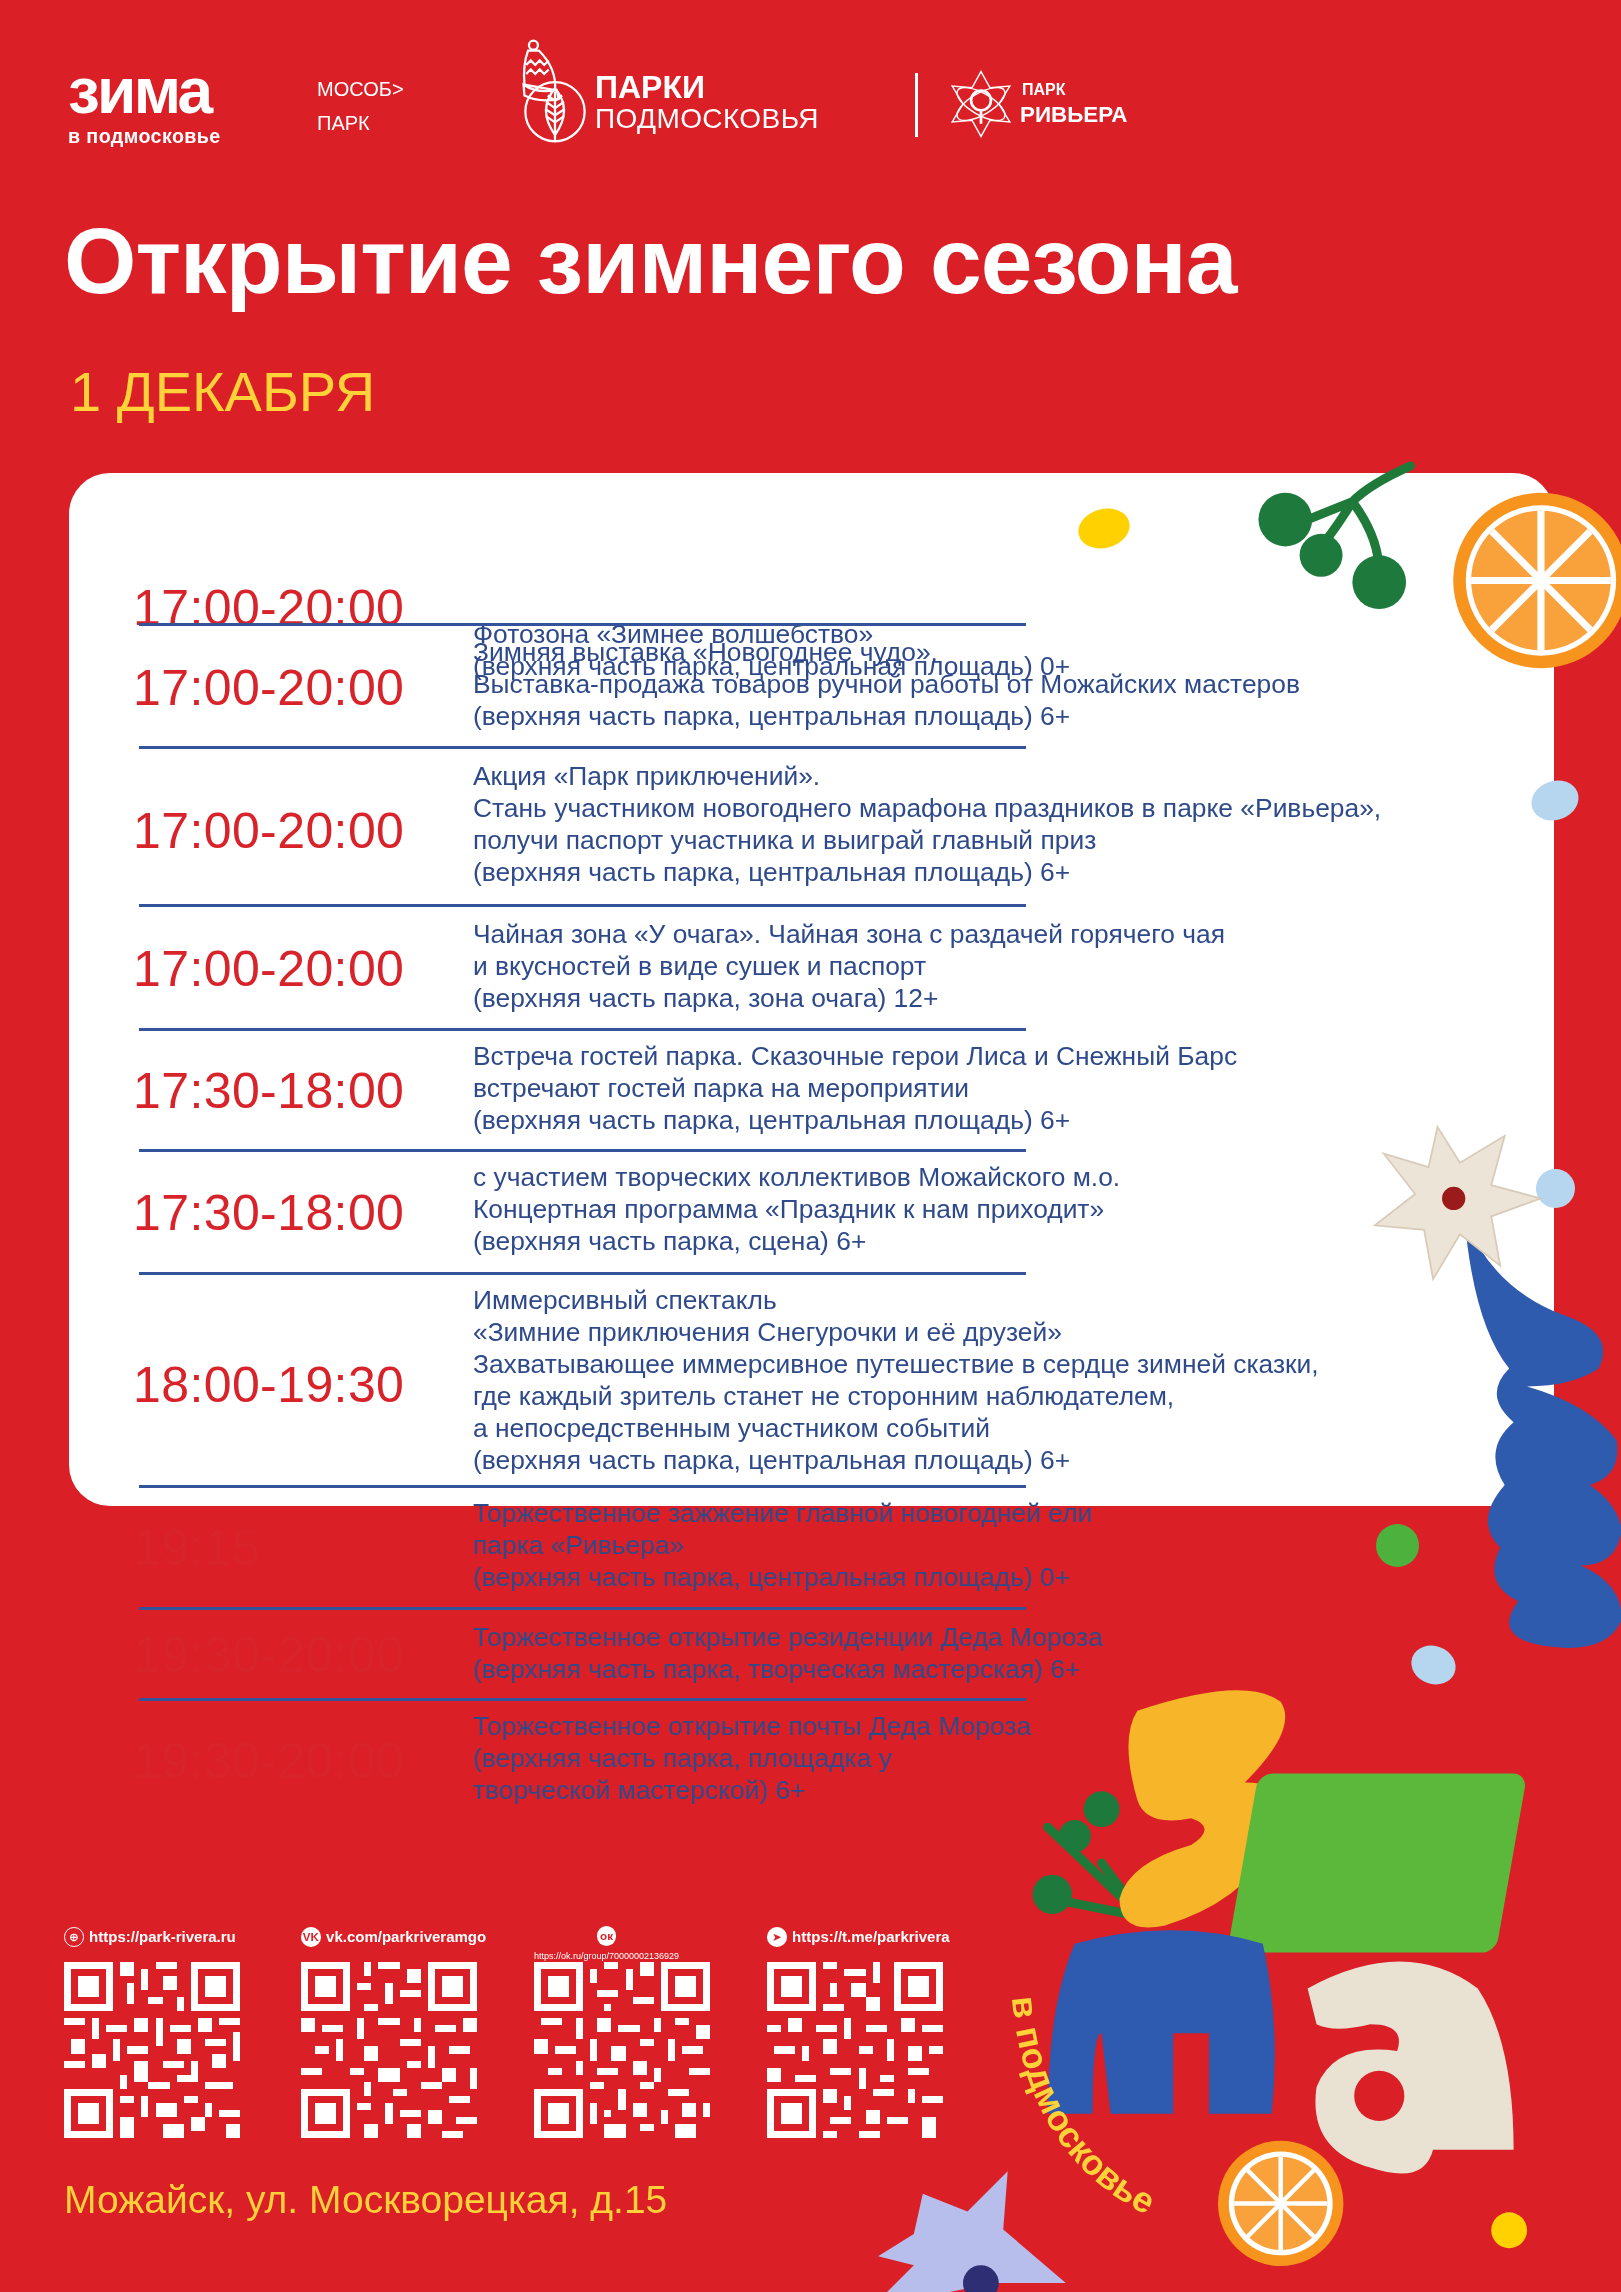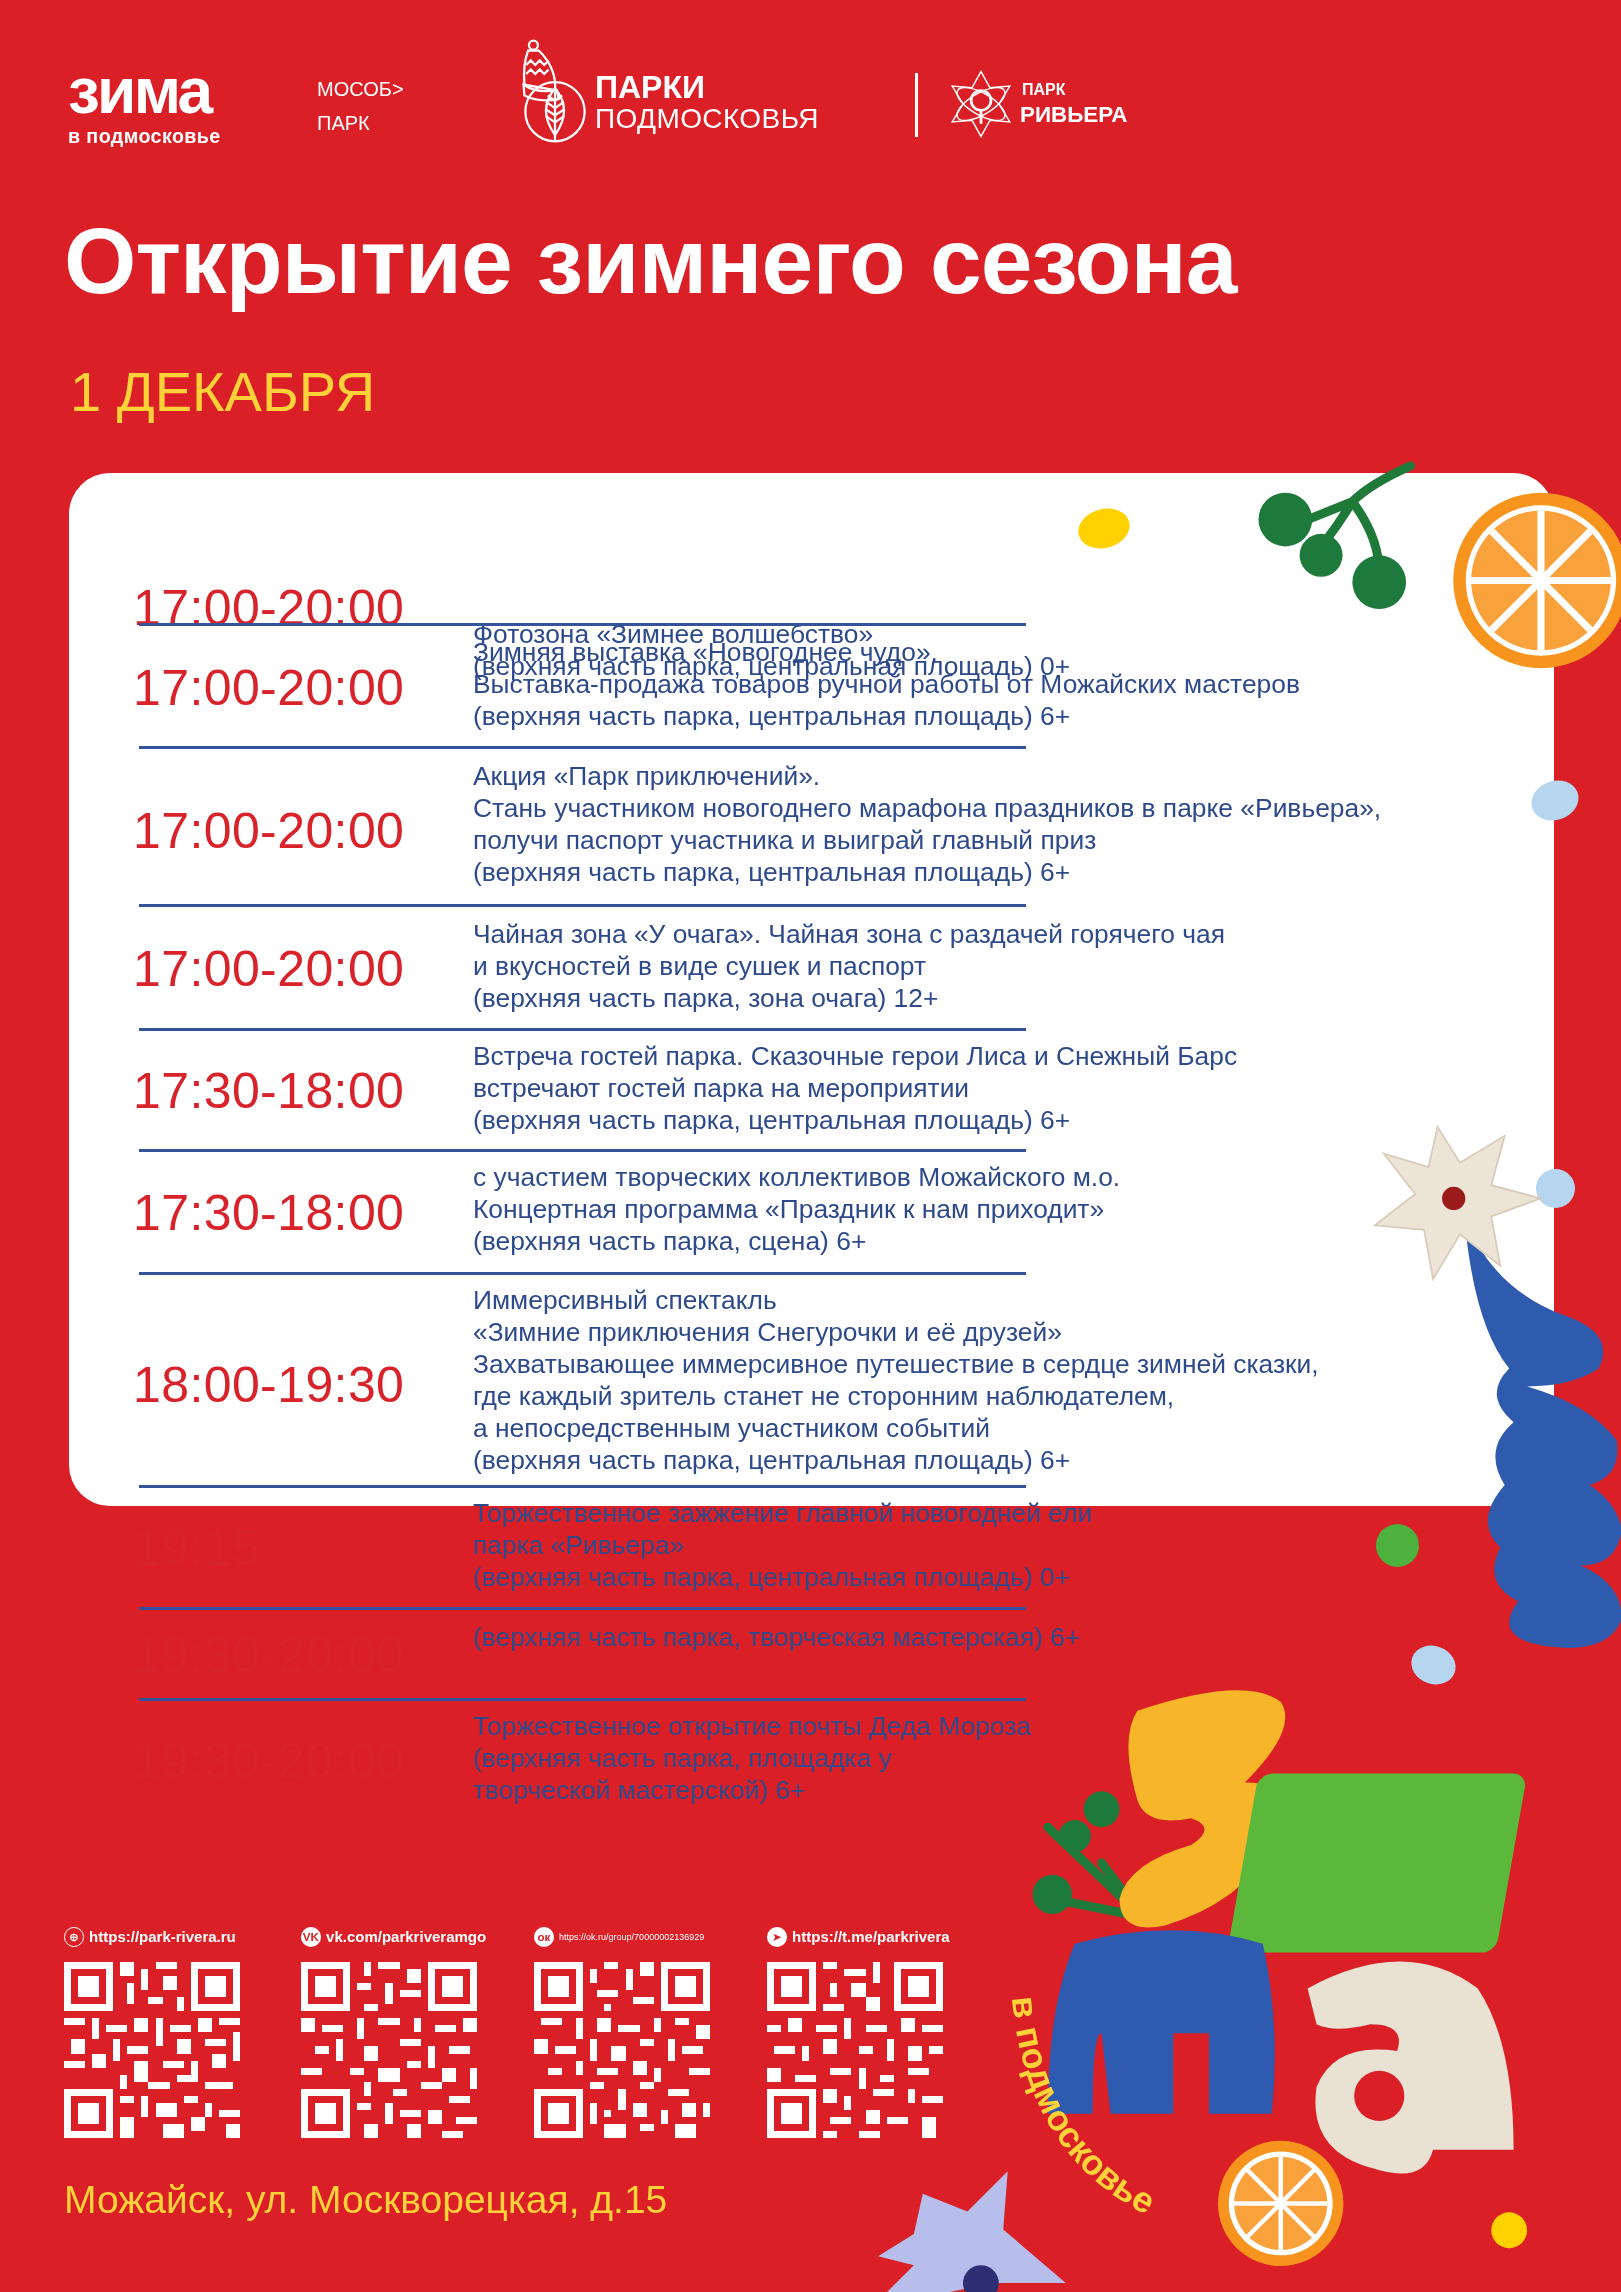--- a/index.html
+++ b/index.html
@@ -47,21 +47,21 @@
   .event .desc div { white-space: nowrap; }
   .sep { position: absolute; left: 70px; width: 887px; height: 2.7px; background: #34539A; }
 
   
   .deco { position: absolute; pointer-events: none; }
 
   
   .links { position: absolute; top: 1926px; left: 0; width: 985px; height: 233px; }
   .link { position: absolute; top: 0; }
   .link .label { display: flex; align-items: center; gap: 5.4px; font-size: 15px; font-weight: 700; white-space: nowrap; height: 21.5px; }
-  .link .label.tiny { font-size: 9px; font-weight: 400; }
+  .link .label.tiny { font-size: 9px; font-weight: 400; flex-direction: column; }
   .link .ico { width: 19.7px; height: 19.7px; border-radius: 50%; background: #fff; color: #DA1F26; display: inline-flex; align-items: center; justify-content: center; font-size: 11.6px; font-weight: 700; flex: none; }
   .link .ico.globe { background: transparent; border: 1.8px solid #fff; color: #fff; }
   .qr { position: absolute; top: 36px; left: 0; width: 176px; height: 176px; }
   .address { position: absolute; left: 64px; top: 2178px; font-size: 39px; color: #FFD23A; white-space: nowrap; letter-spacing: 0; }
 </style>
 </head>
 <body>
 
 <div class="logos">
   <div class="logo-zima">
@@ -185,20 +185,21 @@
       <div>Торжественное зажжение главной новогодней ели</div>
       <div>парка «Ривьера»</div>
       <div>(верхняя часть парка, центральная площадь) 0+</div>
     </div>
   </div>
   <div class="sep" style="top:1134px"></div>
 
   <div class="event">
     <div class="time" style="top:1155px">19:30-20:00</div>
     <div class="desc" style="top:1148px">
+      <div>Торжественное открытие резиденции Деда Мороза</div>
       <div>(верхняя часть парка, творческая мастерская) 6+</div>
     </div>
   </div>
   <div class="sep" style="top:1225px"></div>
 
   <div class="event">
     <div class="time" style="top:1261px">19:30-20:00</div>
     <div class="desc" style="top:1237px">
       <div>Торжественное открытие почты Деда Мороза</div>
       <div>(верхняя часть парка, площадка у</div>

